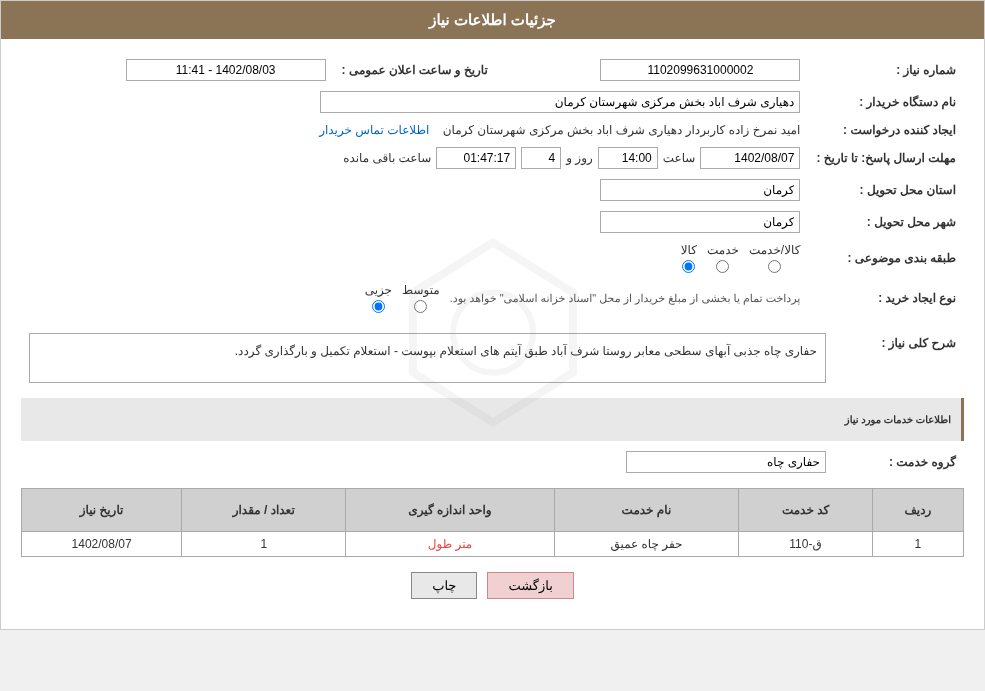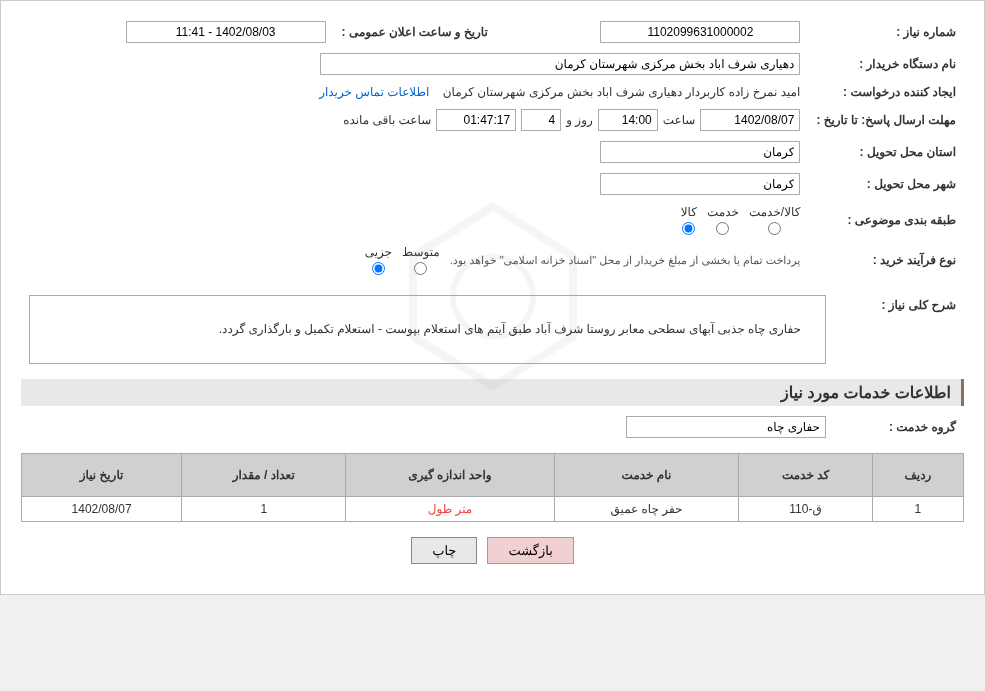--- a/index.html
+++ b/index.html
@@ -53,23 +53,23 @@
       font-size: 12px;
       font-family: Tahoma, Arial, sans-serif;
       direction: rtl;
     }
     .input-medium { width: 200px; }
     .input-small { width: 100px; }
     .link-blue { color: #0066cc; text-decoration: none; cursor: pointer; }
     .section-header {
       background: #e8e8e8;
       font-weight: bold;
-      padding: 4px 10px;
+      padding: 16px 10px;
       margin: 10px 0 5px 0;
-      font-size: 16px;
+      font-size: 10px;
       border-right: 3px solid #8B7355;
     }
     .date-time-row {
       display: flex;
       align-items: center;
       gap: 5px;
       direction: rtl;
     }
     .radio-group {
       display: flex;
@@ -82,21 +82,21 @@
       align-items: center;
       gap: 3px;
       flex-direction: column;
     }
     .note-text {
       color: #555;
       font-size: 11px;
     }
     .description-box {
       border: 1px solid #aaa;
-      padding: 24px;
+      padding: 8px;
       background: #fff;
       min-height: 50px;
       text-align: right;
       direction: rtl;
       line-height: 1.6;
       width: 100%;
     }
     .services-table {
       width: 100%;
       border-collapse: collapse;
@@ -156,20 +156,23 @@
       opacity: 0.08;
       width: 200px;
       pointer-events: none;
     }
   </style>
 </head>
 <body>
 
 <div class="page-container">
 
+  <div class="header-bar">
+    <span>جزئیات اطلاعات نیاز</span>
+  </div>
 
   <div class="content watermark-container">
 
     <div class="watermark">
       <svg viewBox="0 0 200 200" xmlns="http://www.w3.org/2000/svg">
         <path d="M100 10 L180 60 L180 140 L100 190 L20 140 L20 60 Z" fill="none" stroke="#888" stroke-width="8"></path>
         <circle cx="100" cy="100" r="40" fill="none" stroke="#888" stroke-width="6"></circle>
       </svg>
     </div>
 
@@ -246,21 +249,21 @@
             </div>
             <div class="radio-item">
               <label>کالا</label>
               <input type="radio" name="category" checked="" style="">
             </div>
           </div>
         </td>
       </tr>
 
       <tr>
-        <td class="label-cell">نوع فرآیند خرید :</td>
+        <td class="label-cell">نوع ایجاد خرید :</td>
         <td class="value-cell" colspan="3">
           <div class="radio-group">
             <span class="note-text">پرداخت تمام یا بخشی از مبلغ خریدار از محل "اسناد خزانه اسلامی" خواهد بود.</span>
             <div class="radio-item">
               <label>متوسط</label>
               <input type="radio" name="process" style="">
             </div>
             <div class="radio-item">
               <label>جزیی</label>
               <input type="radio" name="process" checked="" style="">

